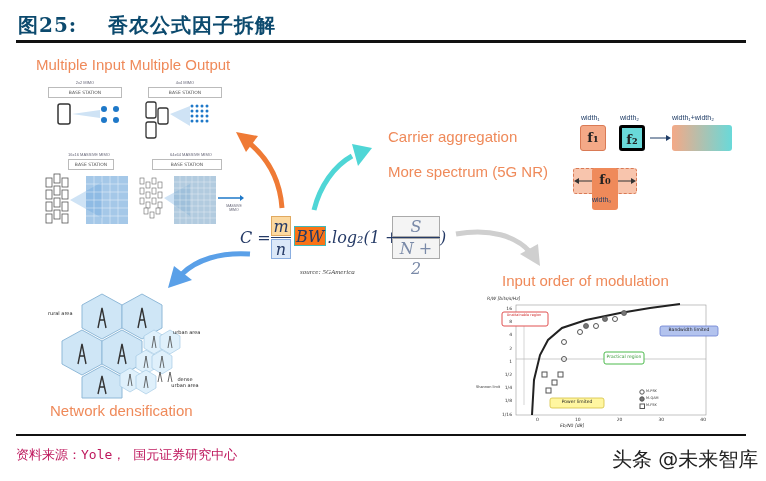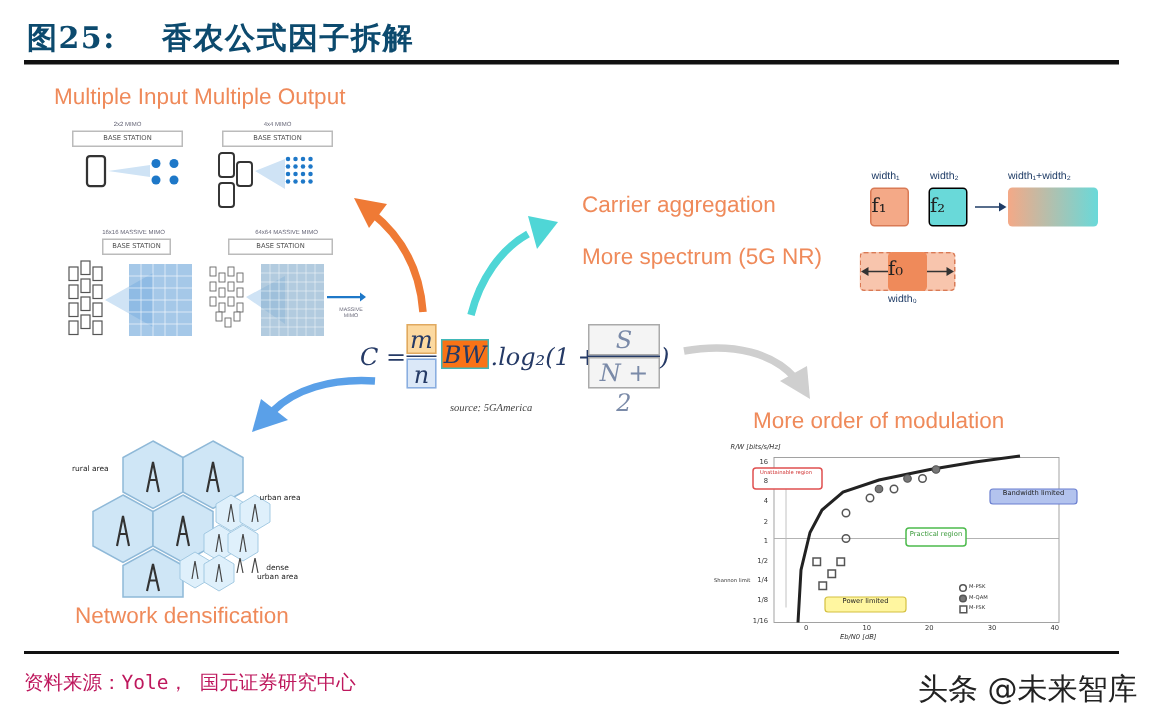--- a/index.html
+++ b/index.html
@@ -15,21 +15,21 @@
   .orange-title { color: #ef8a5a; font-family: "Liberation Sans", sans-serif; }
   #mimo-title { left: 36px; top: 56px; font-size: 15px; }
   #ca-label { left: 388px; top: 128px; font-size: 15px; }
   #ms-label { left: 388px; top: 163px; font-size: 15px; }
   #hom-title { left: 502px; top: 272px; font-size: 15px; }
   #nd-title { left: 50px; top: 402px; font-size: 15px; }
 
   .tiny { font-size: 4px; color: #667; text-align: center; font-family: "Liberation Sans", sans-serif; }
   .bs-box { border: 1px solid #bbb; background: #fff; font-size: 4.5px; color: #555; text-align: center; line-height: 9px; height: 11px; }
 
-  .fbox { border-radius: 3px; font-family: "DejaVu Serif", serif; color: #222; font-size: 13px; }
+  .fbox { border-radius: 3px; font-family: "DejaVu Serif", serif; color: #222; text-align: center; font-size: 13px; font-weight: bold; }
   .wlabel { font-size: 7px; color: #1f3c66; font-family: "Liberation Sans", sans-serif; }
 
   .formula { font-family: "DejaVu Serif", serif; font-style: italic; color: #253a66; font-size: 16px; }
   #src-note { left: 300px; top: 268px; font-size: 7px; color: #444; font-style: italic; font-family: "Liberation Serif", serif; }
 </style>
 </head>
 <body>
 
 <div id="fig-title" class="abs">
   <span class="num">图25:</span><span>香农公式因子拆解</span>
@@ -169,29 +169,29 @@
   <path d="M540 266 L520 254 L538 244 Z" fill="#cfcfcf"></path>
 </svg>
 
 <div id="ca-label" class="abs orange-title">Carrier aggregation</div>
 <div id="ms-label" class="abs orange-title">More spectrum (5G NR)</div>
 
 <div class="abs wlabel" style="left:581px;top:114px;">width₁</div>
 <div class="abs wlabel" style="left:620px;top:114px;">width₂</div>
 <div class="abs wlabel" style="left:672px;top:114px;">width₁+width₂</div>
 <div class="abs fbox" style="left:580px;top:125px;width:26px;height:26px;line-height:24px;background:#f4a987;border:1px solid #d97a55;">f₁</div>
-<div class="abs fbox" style="left:619px;top:125px;width:26px;height:26px;line-height:24px;background:#69d9d9;border:1px solid #000000;">f₂</div>
+<div class="abs fbox" style="left:619px;top:125px;width:26px;height:26px;line-height:24px;background:#69d9d9;border:3px solid #000000;">f₂</div>
 <svg class="abs" style="left:650px;top:133px;" width="22" height="10">
   <line x1="0" y1="5" x2="16" y2="5" stroke="#1f3c66" stroke-width="1"></line>
     <path d="M16 2 L21 5 L16 8 Z" fill="#1f3c66"></path>
 </svg>
 <div class="abs" style="left:672px;top:125px;width:60px;height:26px;border-radius:3px;background:linear-gradient(to right,#f4a987,#69d9d9);"></div>
 
 <div class="abs" style="left:573px;top:168px;width:64px;height:26px;border:1px dashed #d97a55;background:#f8c5ad;border-radius:3px;"></div>
-<div class="abs fbox" style="left:592px;top:168px;width:26px;height:26px;line-height:24px;background:#ef8a5a;">f₀</div>
+<div class="abs fbox" style="left:592px;top:168px;width:26px;height:42px;line-height:24px;background:#ef8a5a;">f₀</div>
 <svg class="abs" style="left:574px;top:176px;" width="62" height="10">
   <line x1="4" y1="5" x2="18" y2="5" stroke="#333" stroke-width="1"></line>
     <path d="M0 5 L5 2 L5 8 Z" fill="#333"></path>
   <line x1="44" y1="5" x2="58" y2="5" stroke="#333" stroke-width="1"></line>
     <path d="M62 5 L57 2 L57 8 Z" fill="#333"></path>
 </svg>
 <div class="abs wlabel" style="left:592px;top:196px;">width₀</div>
 
 <div class="abs formula" style="left:240px;top:228px;">C =</div>
 <div class="abs formula" style="left:271px;top:216px;width:20px;height:20px;background:#fcd9a0;border:1px solid #e0a960;text-align:center;line-height:19px;">m</div>
@@ -237,21 +237,21 @@
       <path d="M102 98 L104 86 L106 98"></path>
     <path d="M116 92 L118 82 L120 92"></path>
       <path d="M126 92 L128 82 L130 92"></path>
   </g>
 </svg>
 <div class="abs" style="left:48px;top:310px;font-size:5px;color:#222;">rural area</div>
 <div class="abs" style="left:173px;top:329px;font-size:5px;color:#222;">urban area</div>
 <div class="abs" style="left:170px;top:376px;width:30px;font-size:5px;color:#222;text-align:center;">dense urban area</div>
 <div id="nd-title" class="abs orange-title">Network densification</div>
 
-<div id="hom-title" class="abs orange-title">More order of modulation</div>
+<div id="hom-title" class="abs orange-title">Input order of modulation</div>
 <div class="abs" style="left:487px;top:296px;font-size:4.5px;color:#333;font-style:italic;">R/W [bits/s/Hz]</div>
 <svg class="abs" style="left:470px;top:300px;" width="270" height="130">
   <rect x="46" y="5" width="190" height="110" fill="none" stroke="#999" stroke-width="0.6"></rect>
   <line x1="46" y1="59" x2="236" y2="59" stroke="#aaa" stroke-width="0.6"></line>
   <line x1="54" y1="26" x2="54" y2="105" stroke="#bbb" stroke-width="0.6"></line>
   <path d="M62 115 L64 80 L70 55 L78 40 L92 28 L116 20 L150 13 L180 8 L210 4" fill="none" stroke="#222" stroke-width="2"></path>
   <rect x="32" y="12" width="46" height="14" rx="2" fill="#fff" stroke="#e05050" stroke-width="1"></rect>
   <rect x="190" y="26" width="58" height="10" rx="2" fill="#b3c3ee" stroke="#6a7fd0" stroke-width="0.8"></rect>
   <rect x="134" y="52" width="40" height="12" rx="2" fill="#fff" stroke="#4cba4c" stroke-width="1"></rect>
   <rect x="80" y="98" width="54" height="10" rx="2" fill="#fff6a0" stroke="#d4c040" stroke-width="0.8"></rect>

